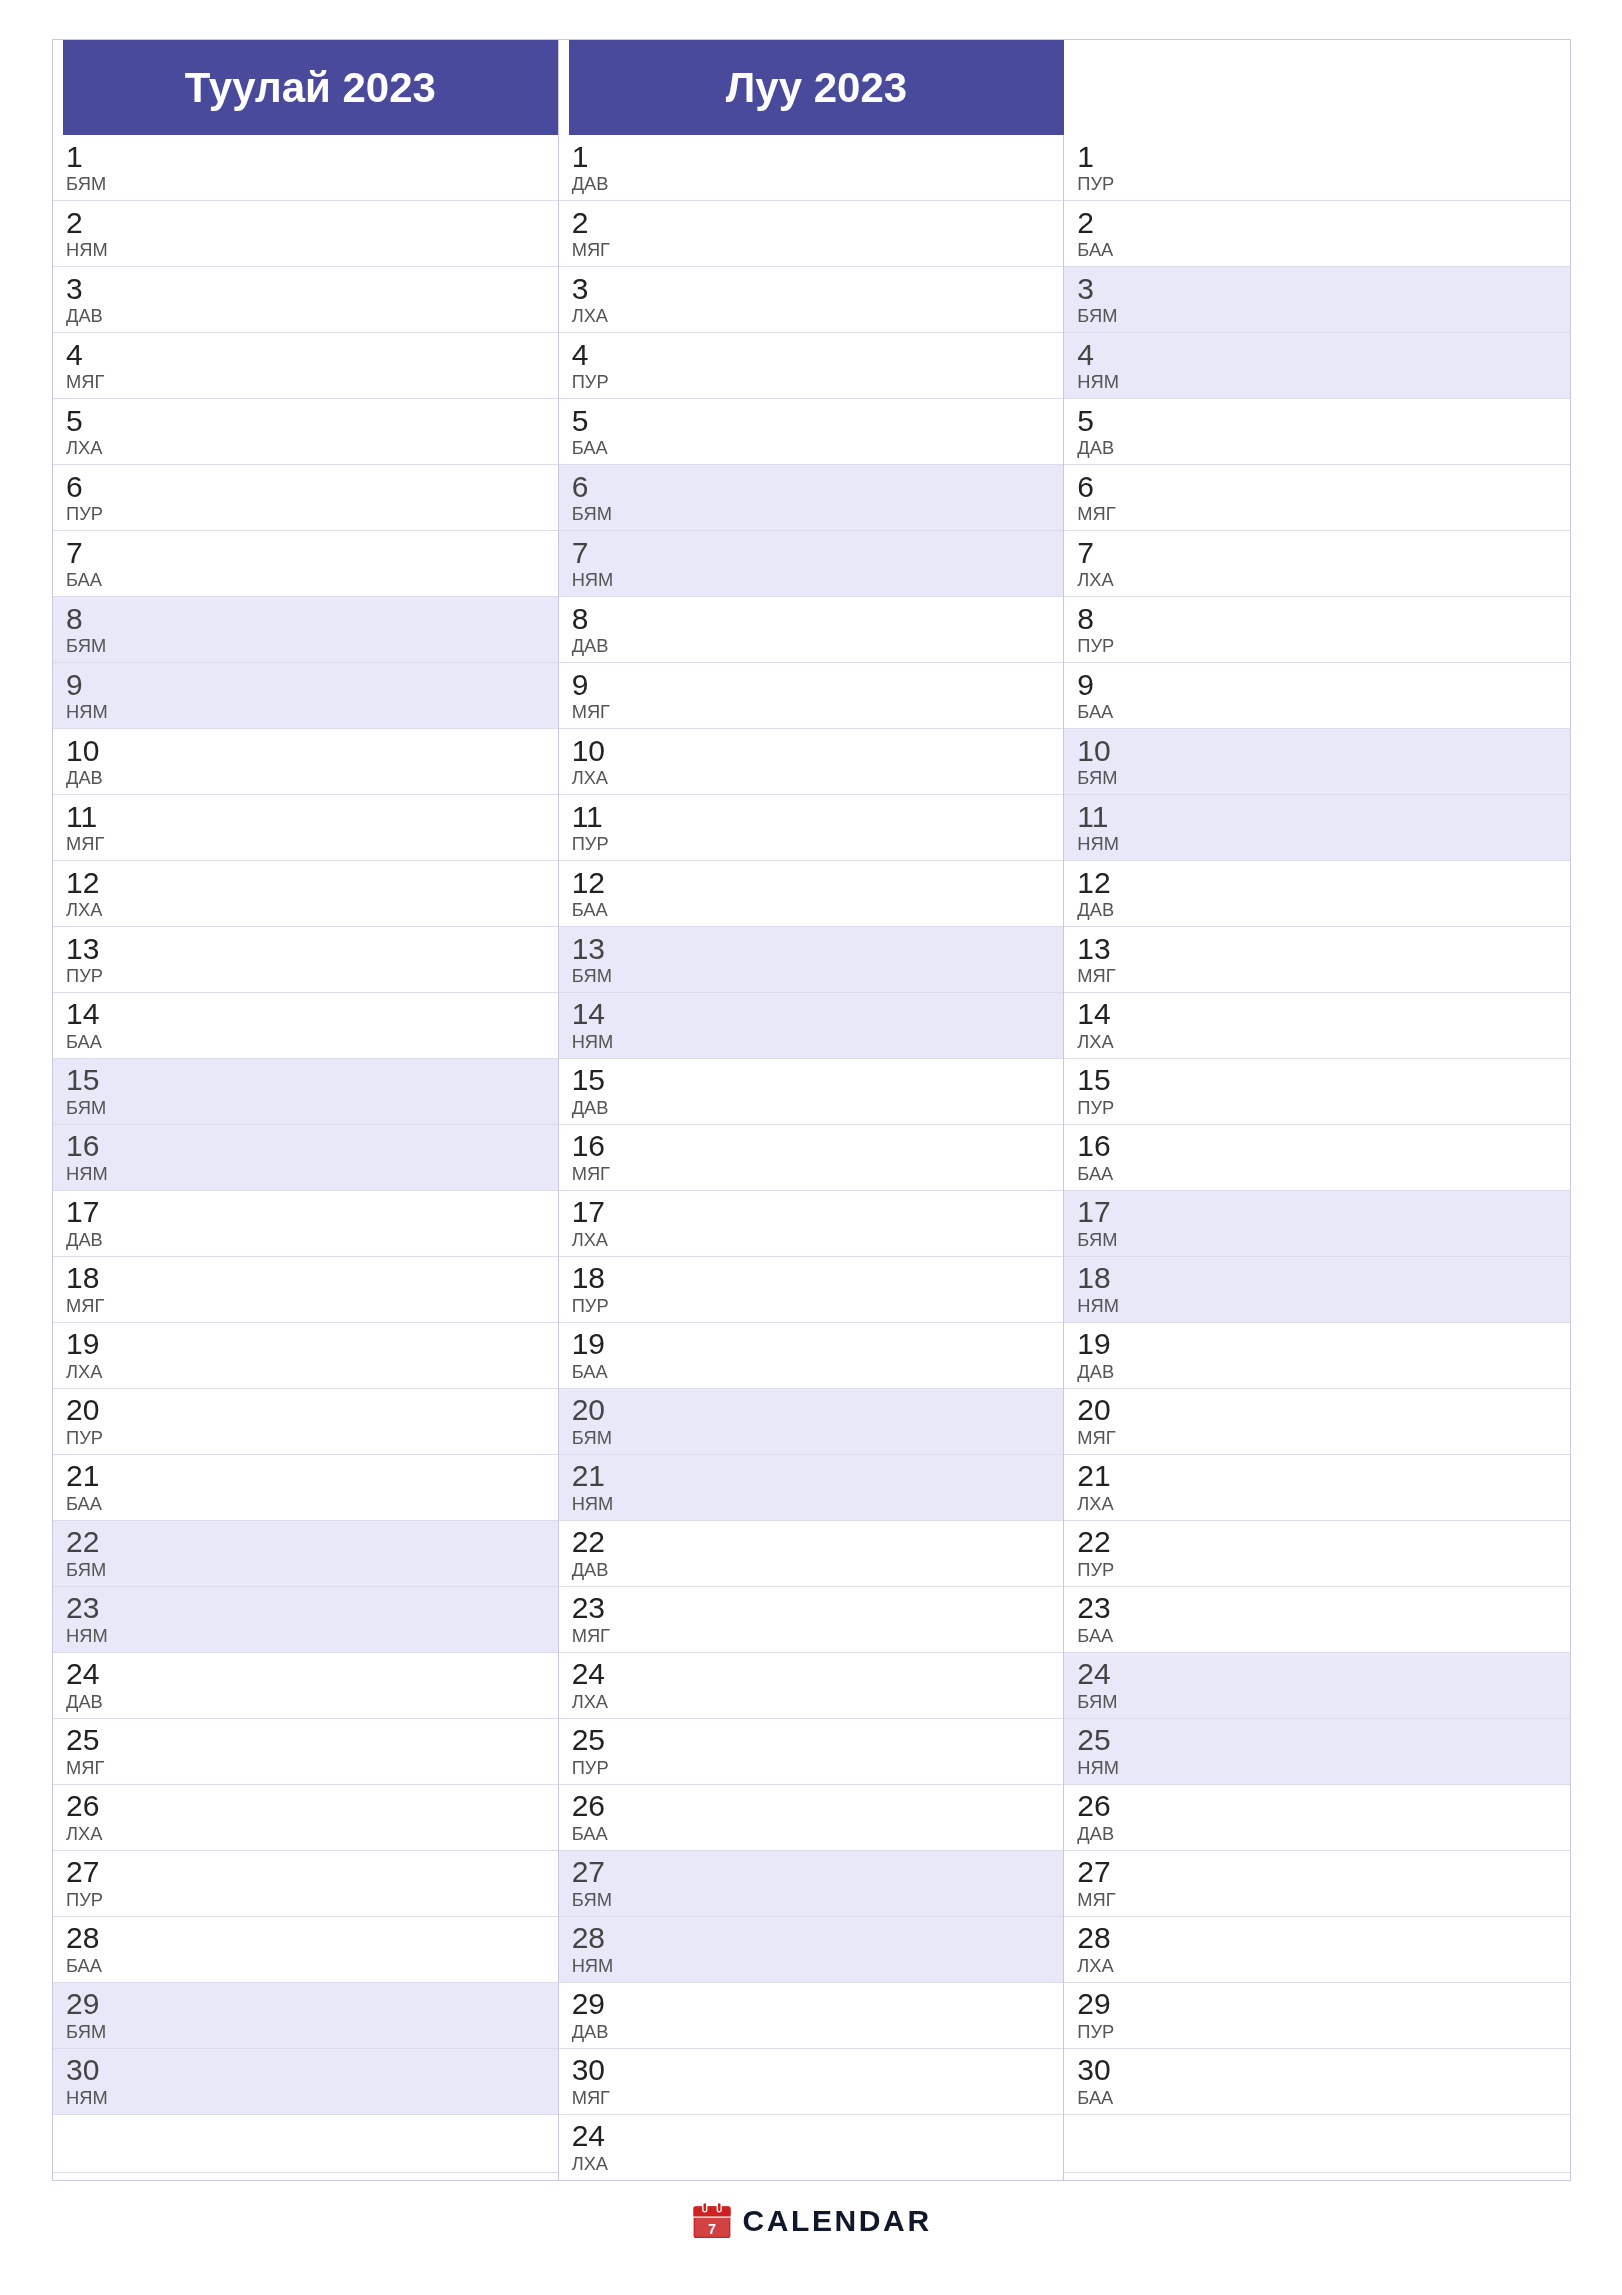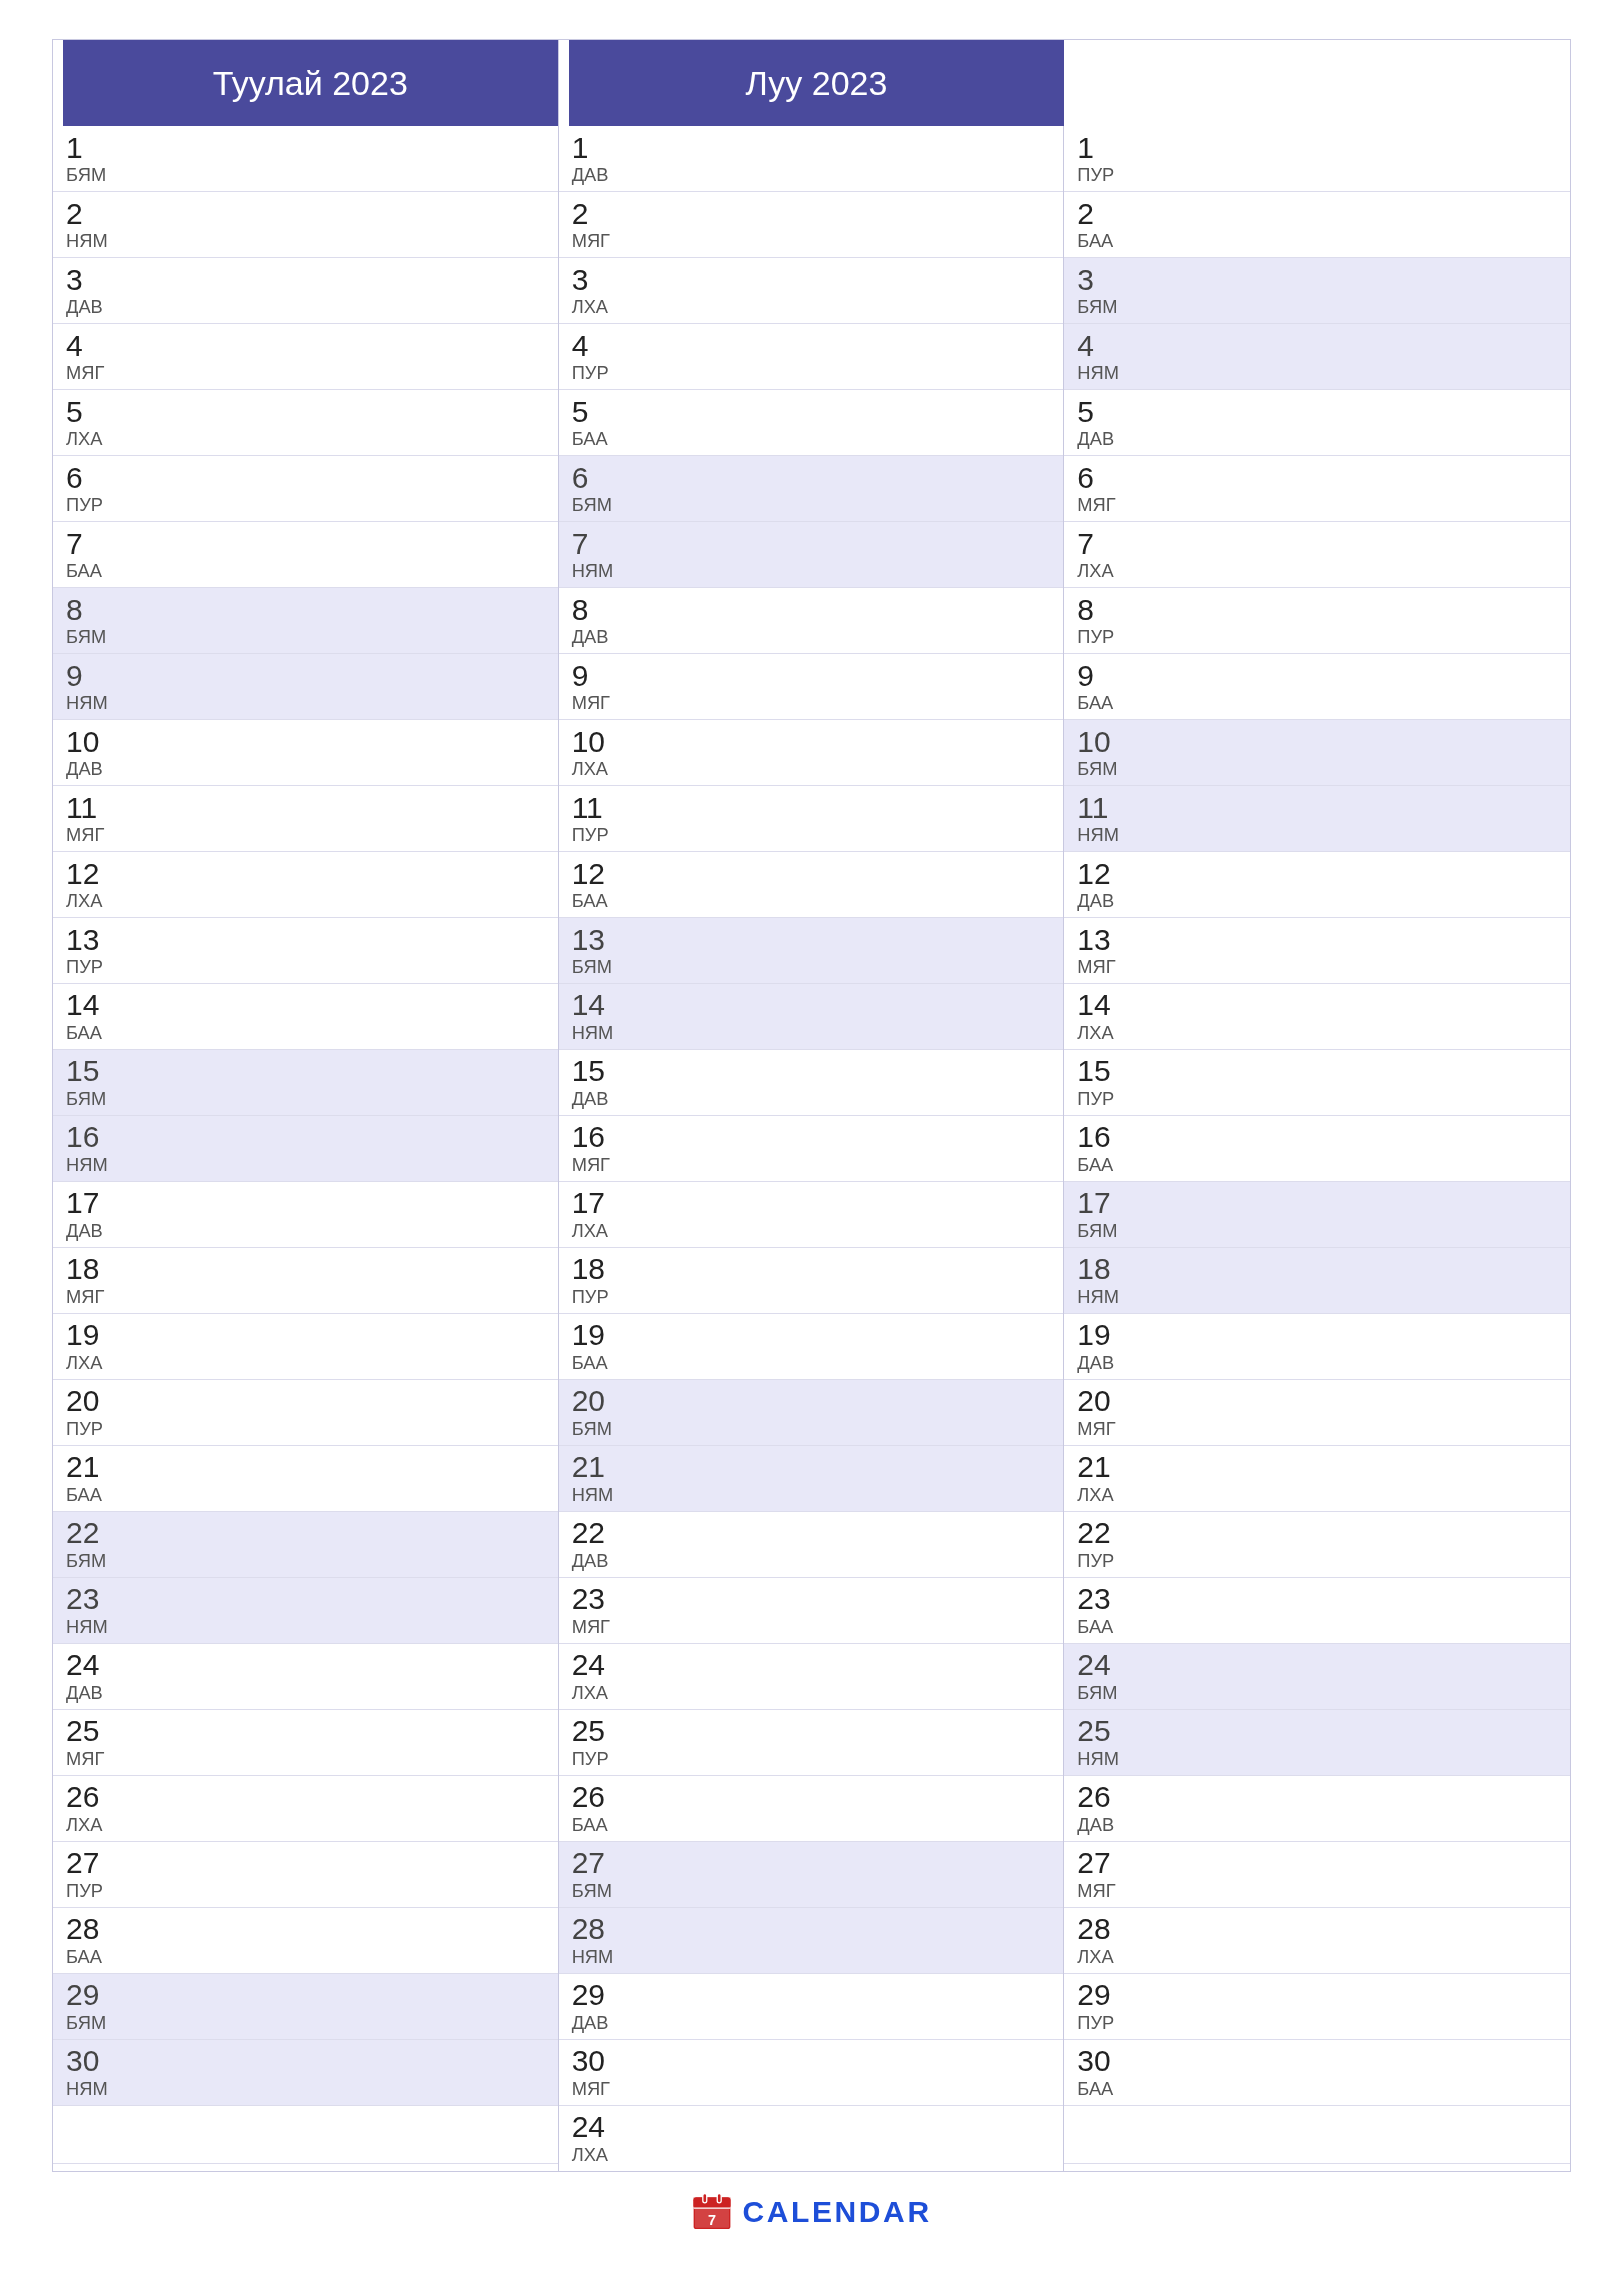--- a/index.html
+++ b/index.html
@@ -18,22 +18,22 @@
 
     .header-row {
       display: grid;
       grid-template-columns: 1fr 1fr 1fr;
     }
 
     .month-header {
       background: #4a4a9c;
       color: #fff;
       text-align: center;
-      font-size: 34px;
-      font-weight: normal;
+      font-size: 42px;
+      font-weight: bold;
       padding: 23.6px 13px;
       border-right: 1.3px solid #c8c8e0;
       margin-left: 10px;
     }
     .month-header:last-child { border-right: none; }
 
     .days-grid {
       display: grid;
       grid-template-columns: 1fr 1fr 1fr;
     }
@@ -93,21 +93,21 @@
     }
 
     .logo-icon {
       width: 42px;
       height: 42px;
     }
 
     .footer-text {
       font-size: 30px;
       font-weight: bold;
-      color: #1d4ed8;
+      color: #0f172a;
       letter-spacing: 2.6px;
     }
 
     .empty-cell {
       min-height: 58px;
       border-bottom: 1px solid #dcdcec;
     }
   </style>
 </head>
 <body>

